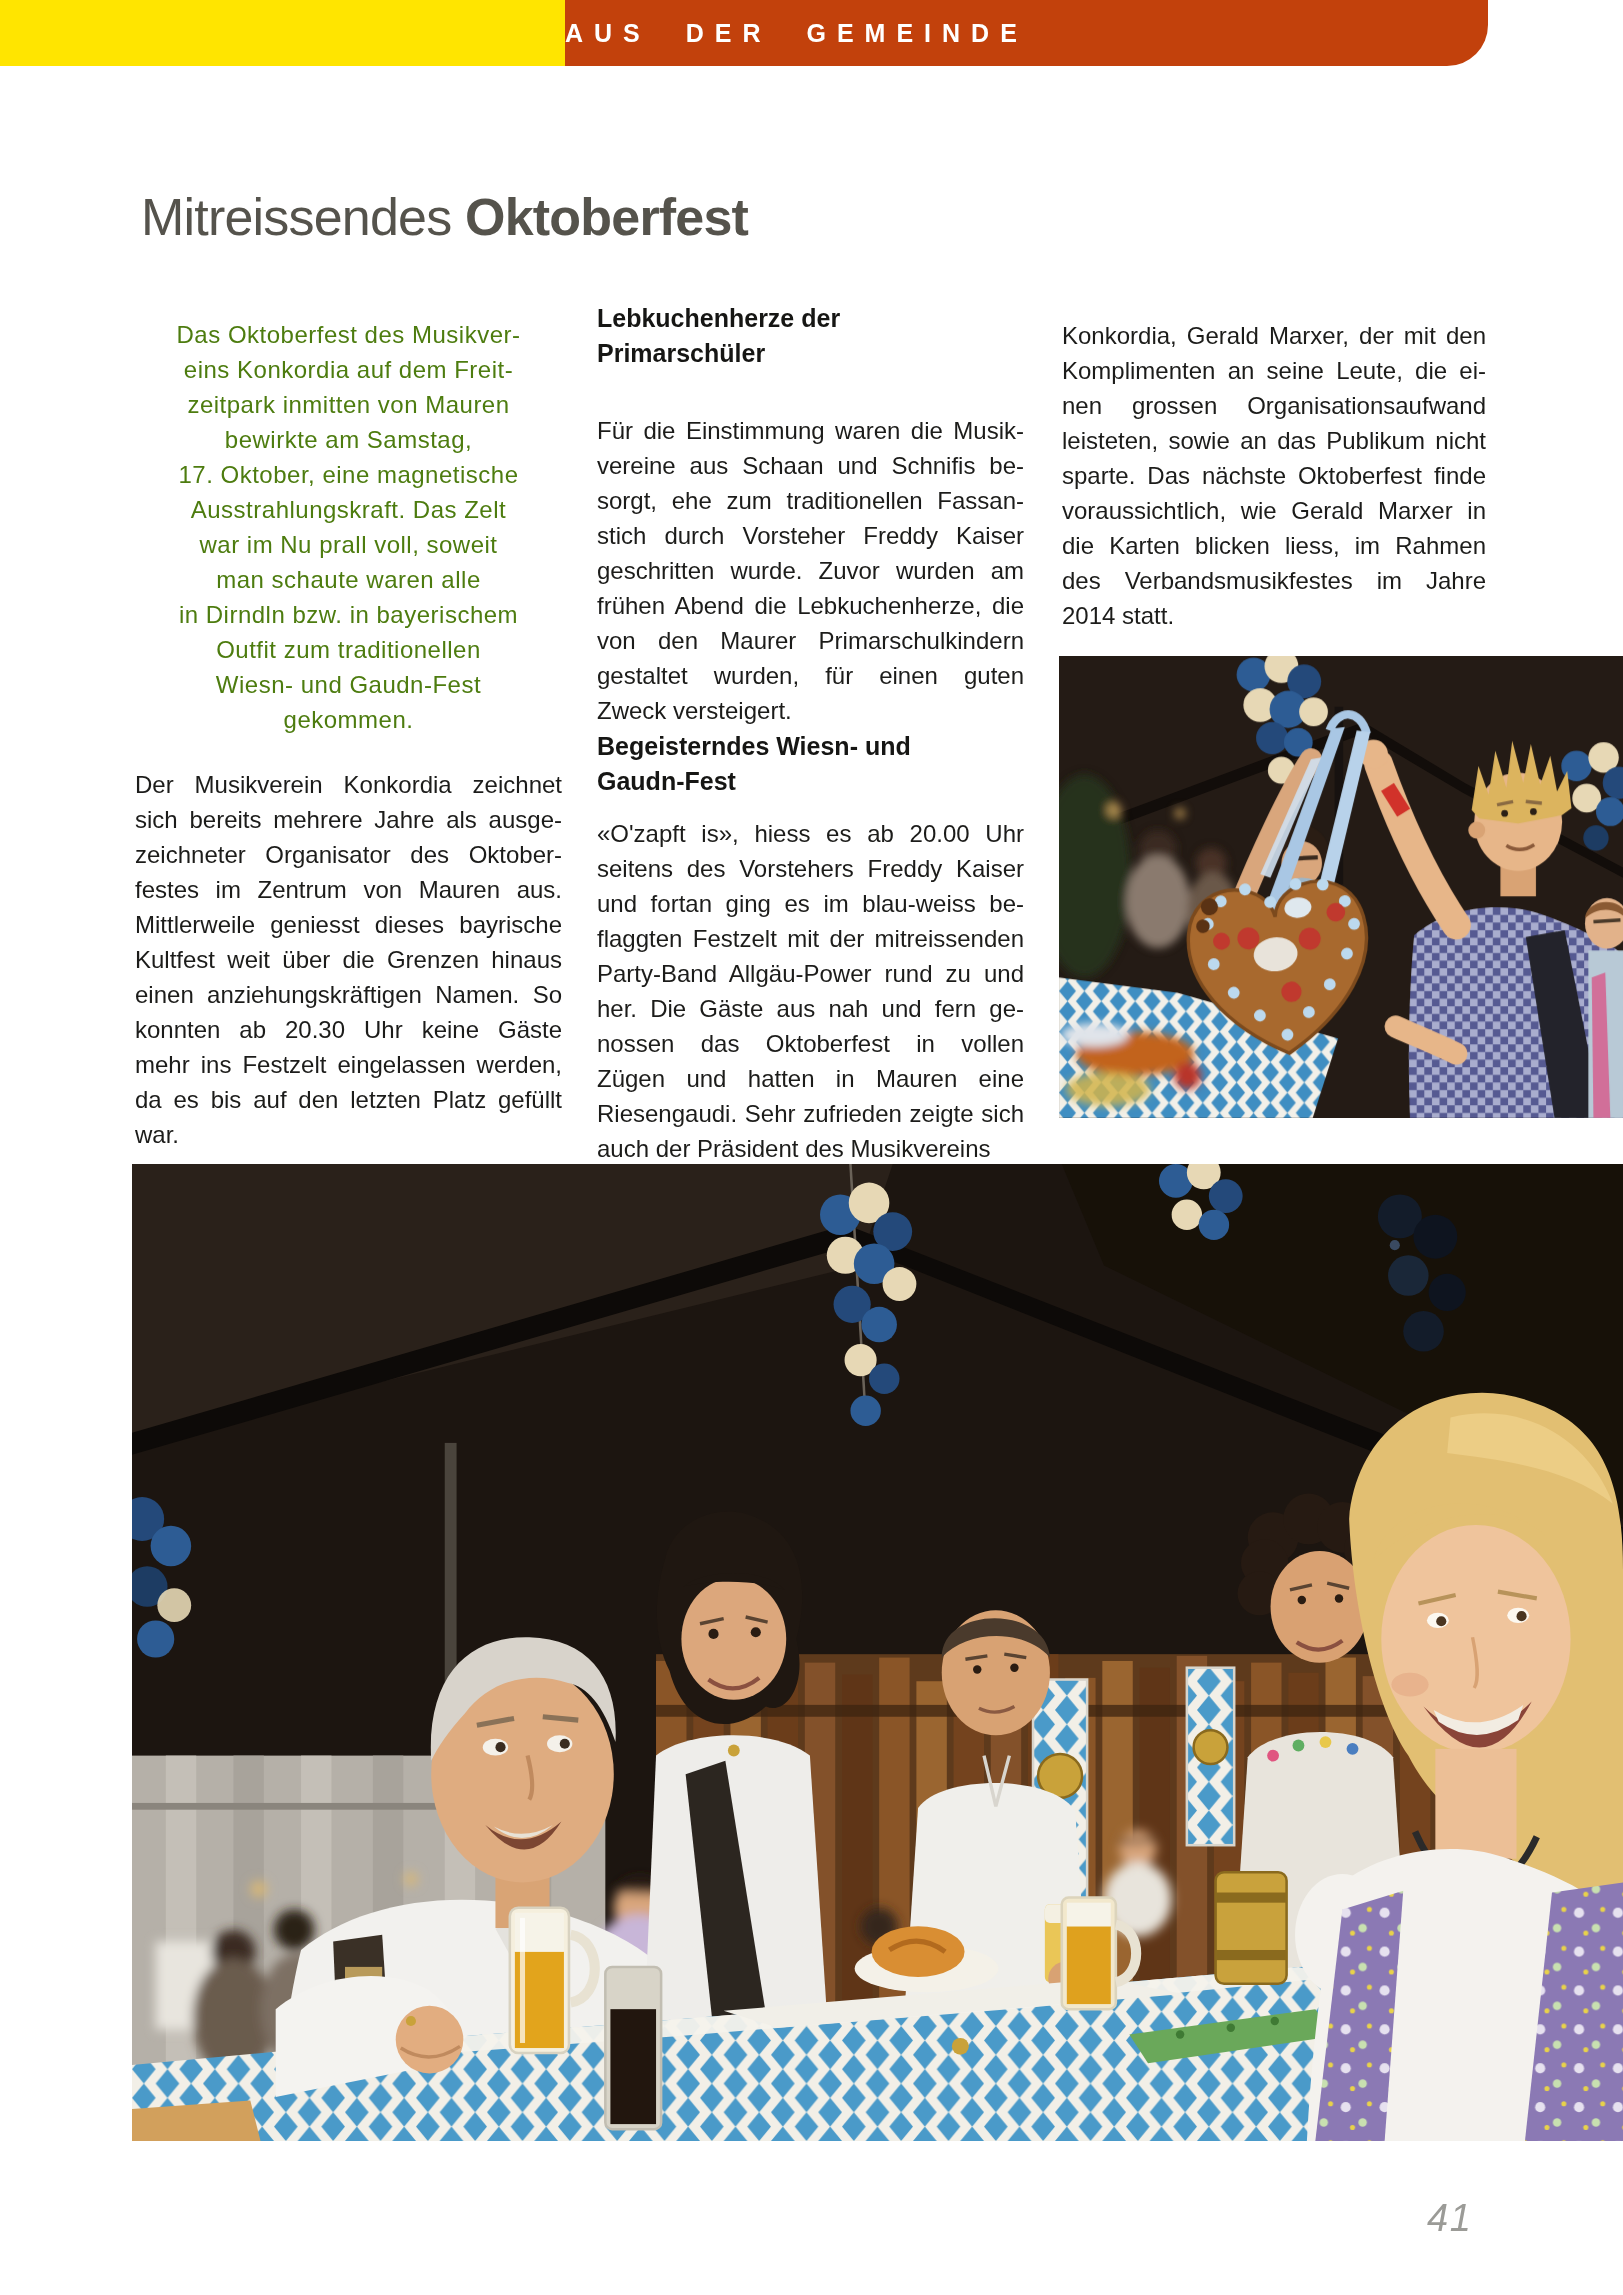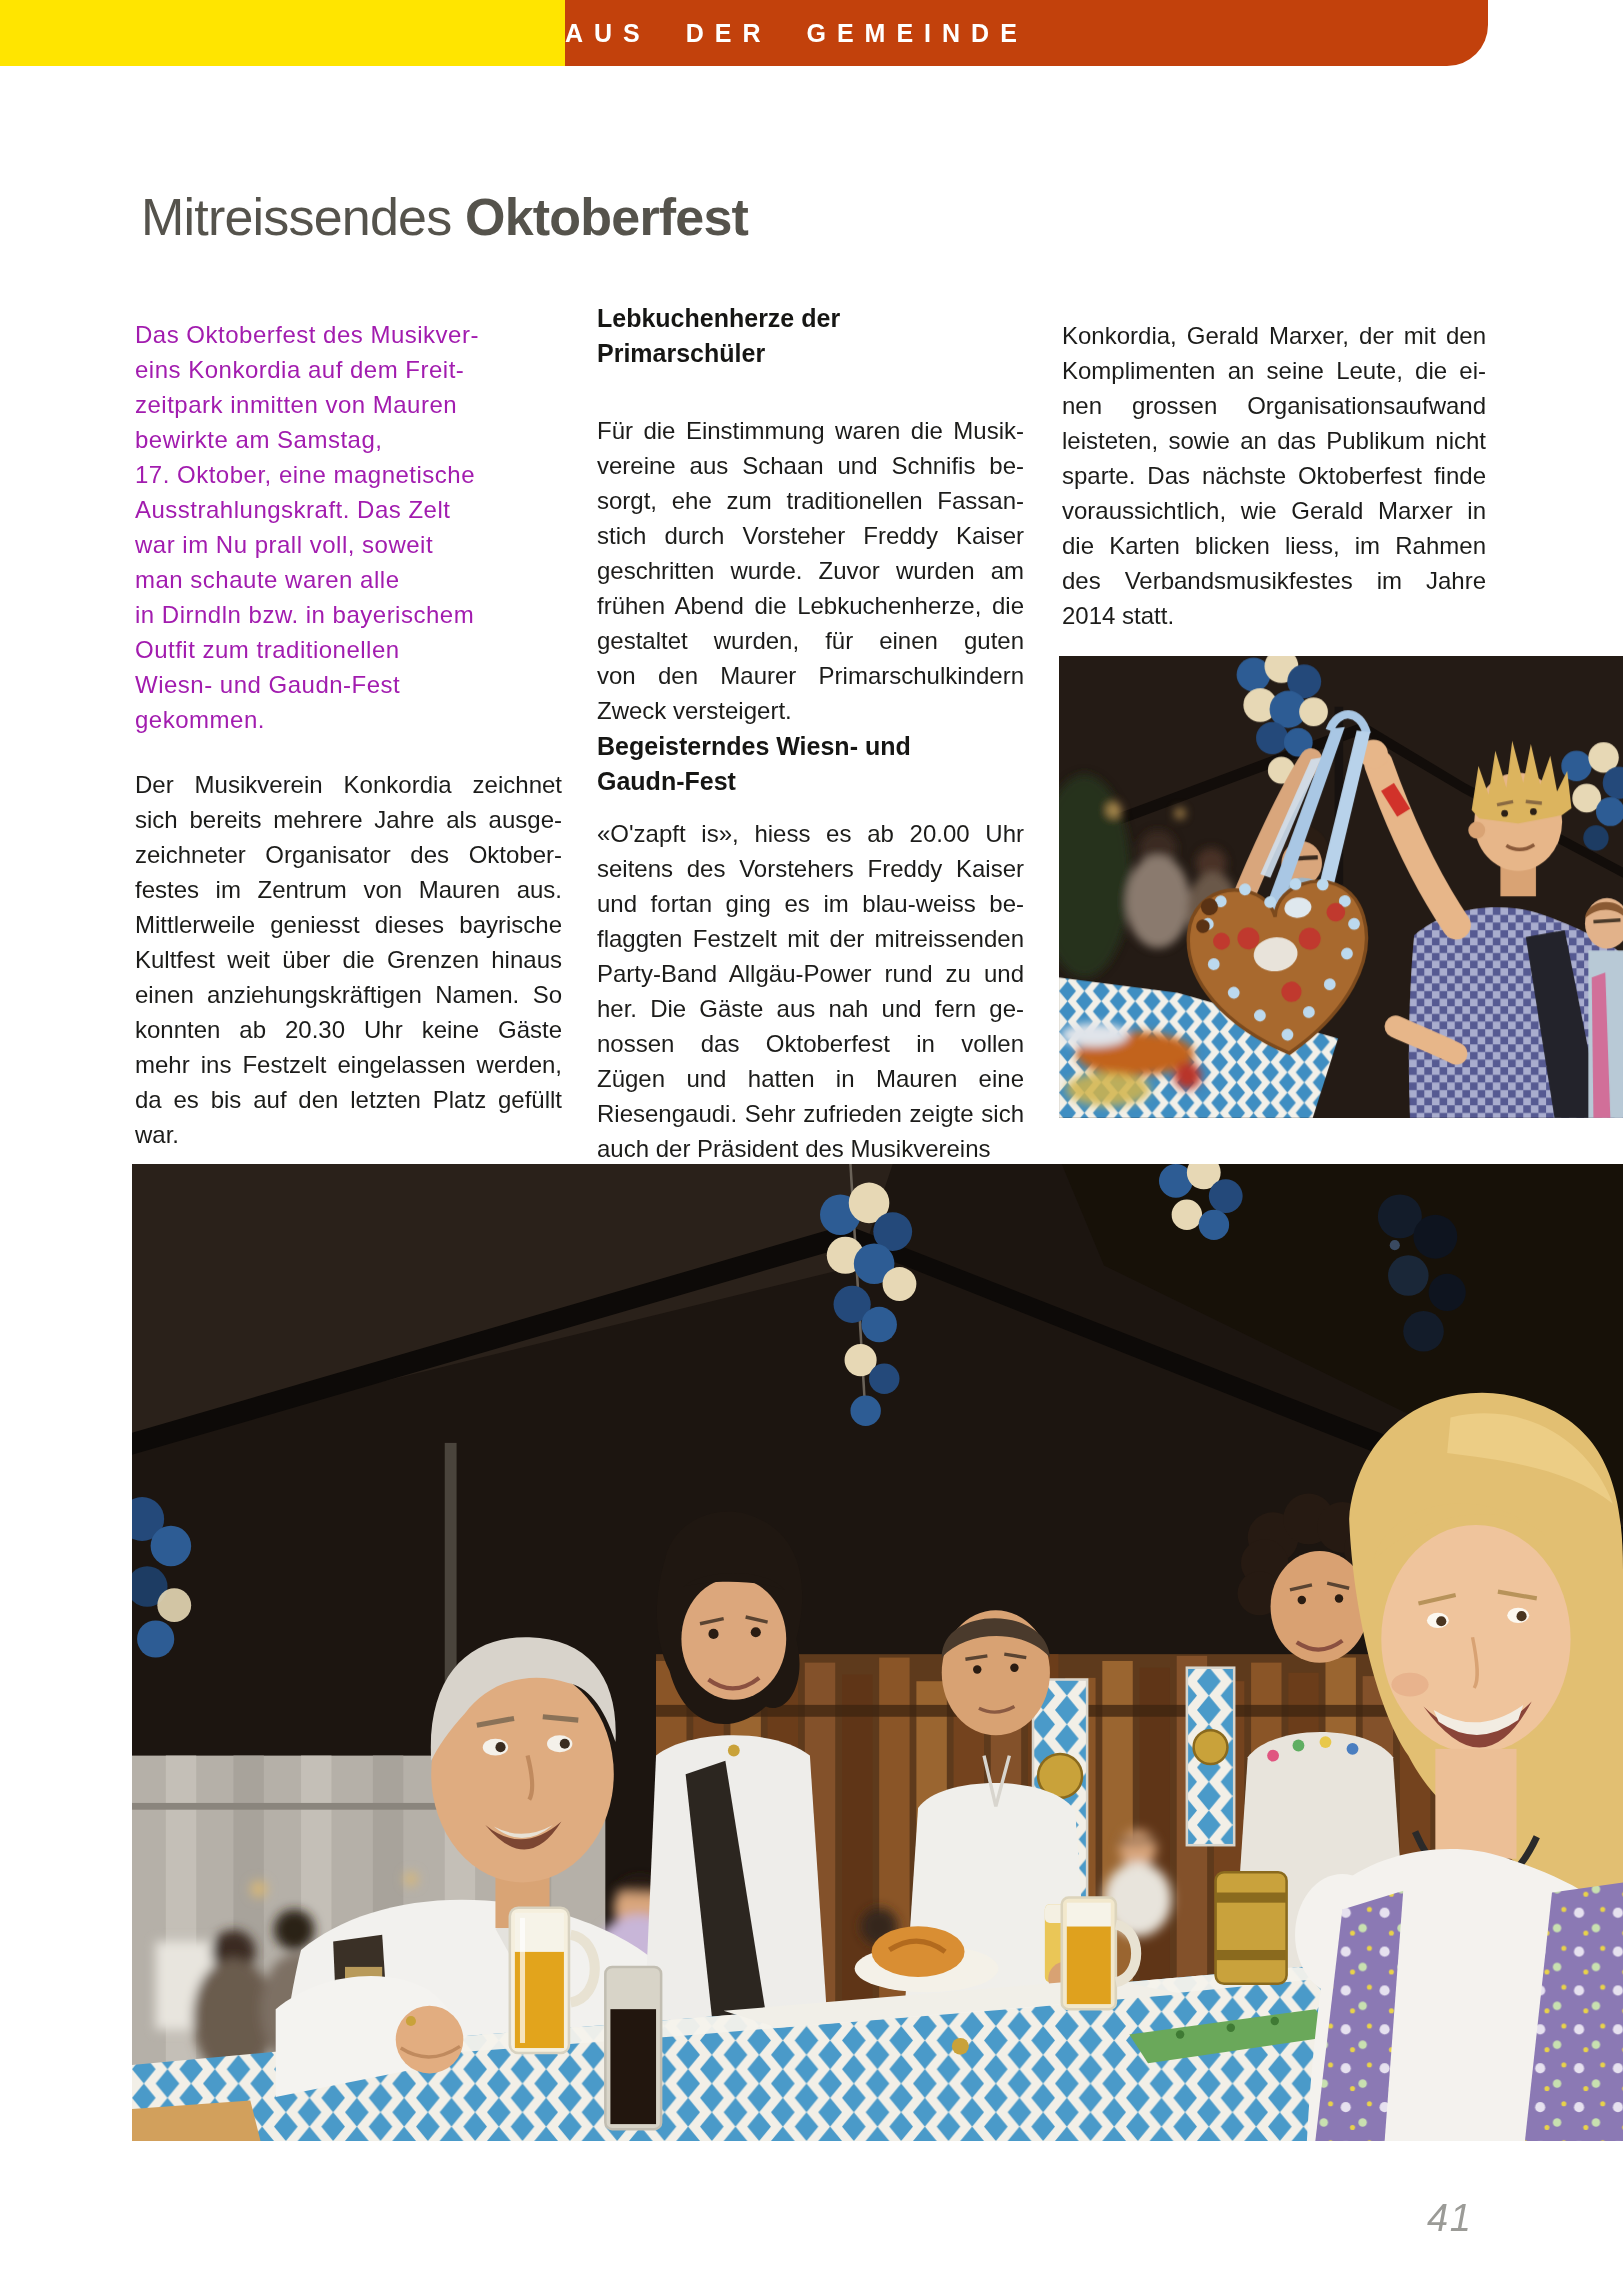--- a/index.html
+++ b/index.html
@@ -17,21 +17,21 @@
   .title .t-bold{font-weight:bold;}
   
   .col{position:absolute;font-size:24px;line-height:35px;}
   #col1{left:135px;top:317px;width:427px;}
   #col2{left:597px;top:301px;width:427px;}
   #col3{left:1062px;top:318px;width:424px;}
   .jline{height:35px;overflow:hidden;white-space:nowrap;}
   .para .jline{white-space:normal;}
   .jline.just{text-align:justify;}
   .jline.just::after{content:"";display:inline-block;width:100%;height:0;}
-  .intro{color:#a21caf;letter-spacing:0.5px;}
+  .intro{color:#4d7c0f;letter-spacing:0.5px;text-align:center;}
   .head{font-weight:bold;font-size:25px;color:#161614;}
   .para{color:#1c1c1a;}
   .mt36{margin-top:30px}.mt29{margin-top:42px}.mt5{margin-top:1px}.mt20{margin-top:17px}
   
   .photo-small{position:absolute;left:1059px;top:656px;width:564px;height:462px;overflow:hidden;}
   .photo-big{position:absolute;left:132px;top:1164px;width:1491px;height:977px;overflow:hidden;}
   .photo-small svg,.photo-big svg{display:block;width:100%;height:100%;}
   
   .pagenum{position:absolute;left:1427px;top:2197px;font-size:38px;color:#9b9b97;letter-spacing:1.7px;font-style:italic;}
 </style>
@@ -82,22 +82,22 @@
         <div class="jline">Lebkuchenherze der</div>
         <div class="jline">Primarschüler</div>
       </div>
     <div class="para mt29">
         <div class="jline just">Für die Einstimmung waren die Musik-</div>
         <div class="jline just">vereine aus Schaan und Schnifis be-</div>
         <div class="jline just">sorgt, ehe zum traditionellen Fassan-</div>
         <div class="jline just">stich durch Vorsteher Freddy Kaiser</div>
         <div class="jline just">geschritten wurde. Zuvor wurden am</div>
         <div class="jline just">frühen Abend die Lebkuchenherze, die</div>
+        <div class="jline just">von den Maurer Primarschulkindern</div>
         <div class="jline just">gestaltet wurden, für einen guten</div>
-        <div class="jline just">von den Maurer Primarschulkindern</div>
         <div class="jline">Zweck versteigert.</div>
       </div>
     <div class="head mt5">
         <div class="jline">Begeisterndes Wiesn- und</div>
         <div class="jline">Gaudn-Fest</div>
       </div>
     <div class="para mt20">
         <div class="jline just">«O'zapft is», hiess es ab 20.00 Uhr</div>
         <div class="jline just">seitens des Vorstehers Freddy Kaiser</div>
         <div class="jline just">und fortan ging es im blau-weiss be-</div>

